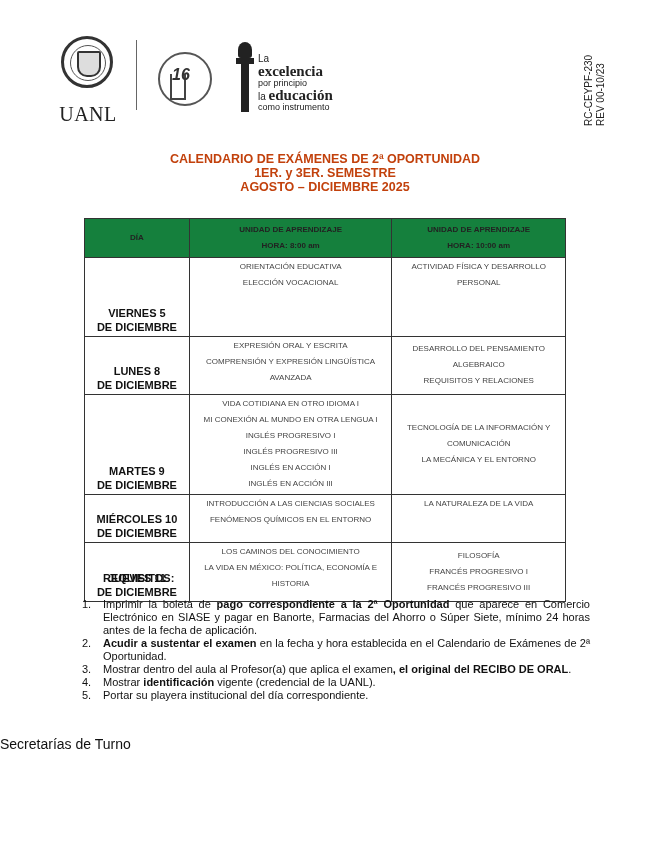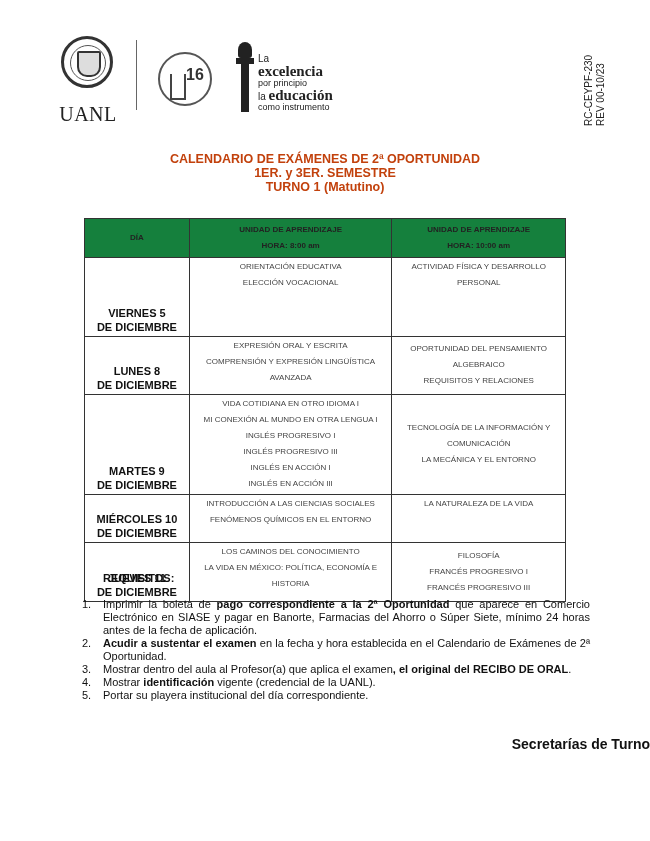--- a/index.html
+++ b/index.html
@@ -9,21 +9,21 @@
     
     .logos { position: absolute; top: 36px; left: 58px; height: 80px; width: 300px; }
     .uanl-logo { position: absolute; left: 0; top: 0; width: 60px; height: 80px; }
     .uanl-seal { position: absolute; left: 3px; top: 0; width: 52px; height: 52px; border-radius: 50%; border: 3px solid #333; background: #fff; }
     .uanl-seal::before { content: ""; position: absolute; left: 6px; top: 6px; width: 34px; height: 34px; border-radius: 50%; border: 1px solid #555; }
     .uanl-seal::after { content: ""; position: absolute; left: 13px; top: 12px; width: 20px; height: 22px; border: 2px solid #333; border-radius: 2px 2px 10px 10px; background: #ddd; }
     .uanl-text { position: absolute; left: 0; top: 56px; width: 60px; text-align: center; font-family: "Liberation Serif", serif; font-size: 20px; color: #222; letter-spacing: 0.5px; margin-top: 11px; }
     .divider { position: absolute; left: 78px; top: 4px; width: 1px; height: 70px; background: #666; }
     .prepa-logo { position: absolute; left: 100px; top: 16px; width: 54px; height: 54px; border-radius: 50%; border: 2px solid #555; }
     .prepa-logo .torch { position: absolute; left: 10px; top: 20px; width: 16px; height: 26px; border: 2px solid #444; border-top: none; }
-    .prepa-num { position: absolute; left: 26px; top: 12px; font-size: 16px; font-weight: bold; color: #333; }
+    .prepa-num { position: absolute; left: 12px; top: 12px; font-size: 16px; font-weight: bold; color: #333; font-style: italic; }
     .torch-logo { position: absolute; left: 178px; top: 6px; width: 18px; height: 72px; }
     .torch-logo .flame { position: absolute; left: 2px; top: 0; width: 14px; height: 16px; background: #222; border-radius: 50% 50% 20% 20%; }
     .torch-logo .cup { position: absolute; left: 0; top: 16px; width: 18px; height: 6px; background: #222; }
     .torch-logo .handle { position: absolute; left: 5px; top: 22px; width: 8px; height: 48px; background: #222; }
     .slogan { position: absolute; left: 200px; top: 18px; width: 110px; line-height: 1; color: #222; }
     .slogan .s1 { font-size: 10px; }
     .slogan .s2 { font-family: "Liberation Serif", serif; font-size: 15px; font-weight: bold; }
     .slogan .s3 { font-size: 9px; }
     .slogan .s4 { font-size: 10px; }
     .slogan .s4 b { font-family: "Liberation Serif", serif; font-size: 15px; }
@@ -44,21 +44,21 @@
     table.cal td.subj.mid { vertical-align: middle; }
     .subj-item { display: block; }
     col.c1 { width: 105px; } col.c2 { width: 203px; } col.c3 { width: 174px; }
 
     
     .req-title { position: absolute; left: 103px; top: 572px; font-size: 11px; font-weight: bold; color: #111; }
     ol.reqs { position: absolute; left: 82px; top: 598px; width: 508px; list-style: none; font-size: 11px; line-height: 13px; color: #111; }
     ol.reqs li { position: relative; padding-left: 21px; text-align: justify; }
     ol.reqs li .num { position: absolute; left: 0; top: 0; }
 
-    .footer-title { position: absolute; top: 736px; left: 0; width: 650px; text-align: right; font-size: 14px; font-weight: bold; color: #111; }
+    .footer-title { position: absolute; top: 736px; left: 0; width: 650px; text-align: left; font-size: 14px; font-weight: normal; color: #111; }
   </style>
 </head>
 <body>
 
 <div class="logos">
   <div class="uanl-logo">
     <div class="uanl-seal"></div>
     <div class="uanl-text">UANL</div>
   </div>
   <div class="divider"></div>
@@ -83,21 +83,21 @@
 <div class="doc-code">
   <div class="rot">
     <div>RC-CEYPF-230</div>
     <div>REV 00-10/23</div>
   </div>
 </div>
 
 <div class="titles">
   <div>CALENDARIO DE EXÁMENES DE 2ª OPORTUNIDAD</div>
   <div>1ER. y 3ER. SEMESTRE</div>
-  <div>TURNO 1 (Matutino)</div>
+  <div>AGOSTO – DICIEMBRE 2025</div>
 </div>
 
 <table class="cal">
   <colgroup>
       <col class="c1">
       <col class="c2">
       <col class="c3">
     </colgroup>
   <thead>
     <tr>
@@ -129,21 +129,21 @@
       <tr style="height: 58px;">
         <td class="day">
           <div>LUNES 8</div>
           <div>DE DICIEMBRE</div>
         </td>
         <td class="subj">
           <span class="subj-item">EXPRESIÓN ORAL Y ESCRITA</span>
           <span class="subj-item">COMPRENSIÓN Y EXPRESIÓN LINGÜÍSTICA AVANZADA</span>
         </td>
         <td class="subj mid">
-          <span class="subj-item">OPORTUNIDAD DEL PENSAMIENTO ALGEBRAICO</span>
+          <span class="subj-item">DESARROLLO DEL PENSAMIENTO ALGEBRAICO</span>
           <span class="subj-item">REQUISITOS Y RELACIONES</span>
         </td>
       </tr>
       <tr style="height: 94px;">
         <td class="day">
           <div>MARTES 9</div>
           <div>DE DICIEMBRE</div>
         </td>
         <td class="subj">
           <span class="subj-item">VIDA COTIDIANA EN OTRO IDIOMA I</span>

